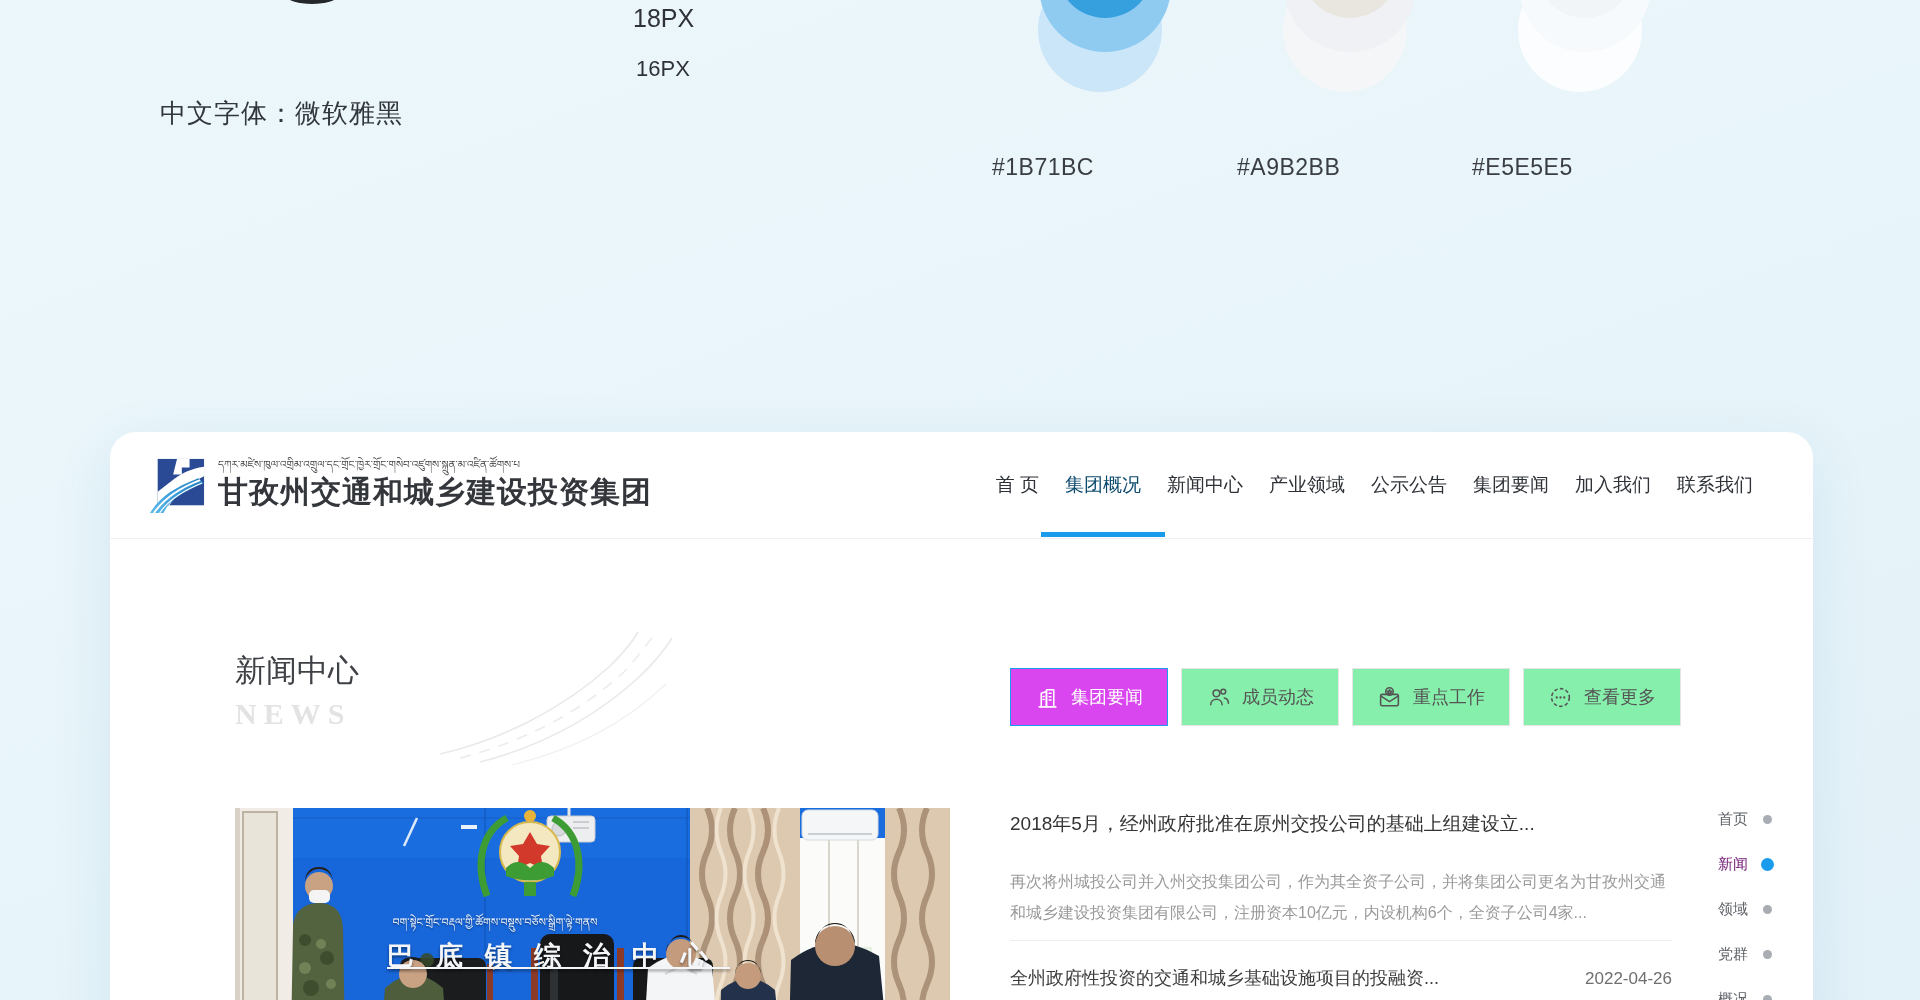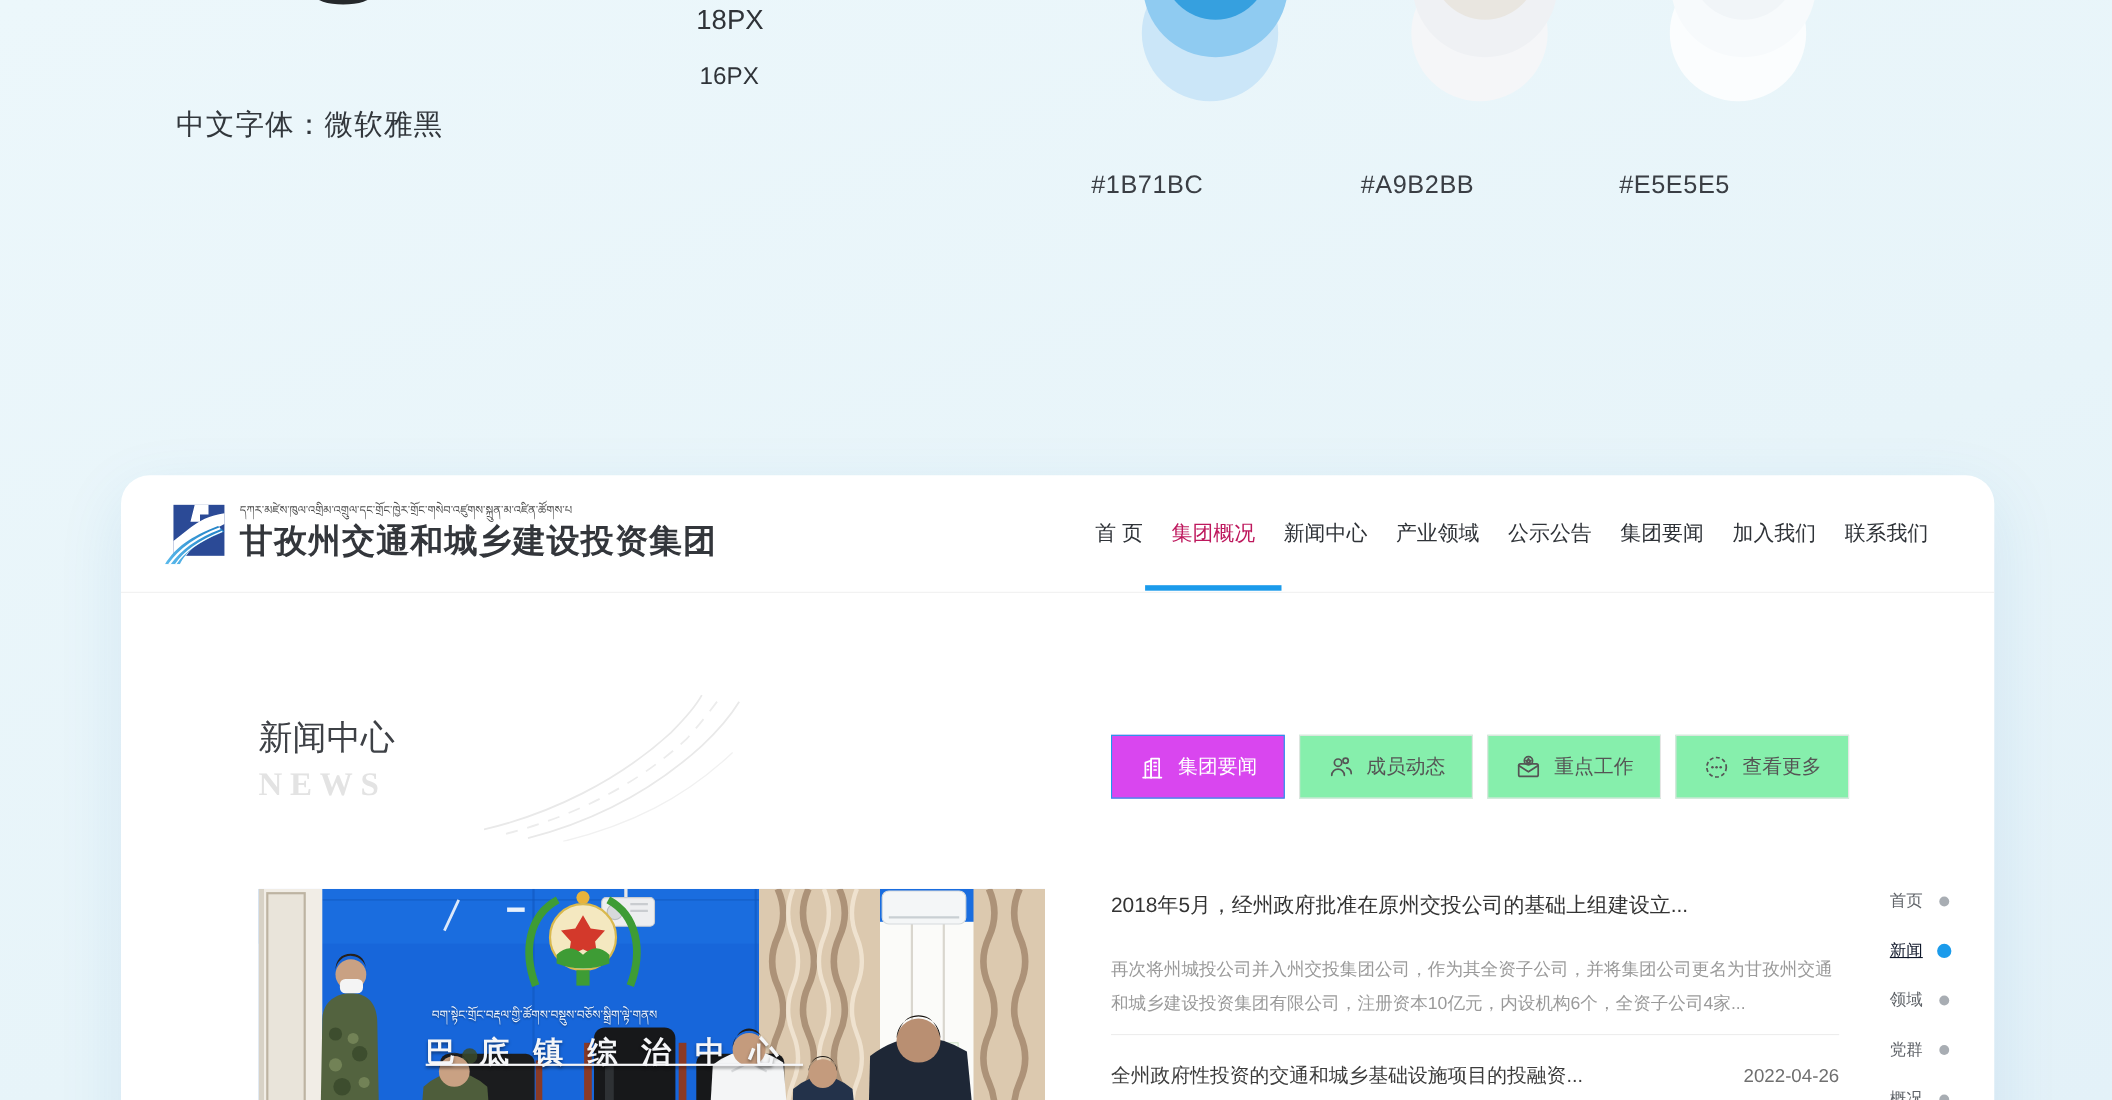--- a/index.html
+++ b/index.html
@@ -27,21 +27,21 @@
   .site-header {
     position:relative; height:107px; display:flex; align-items:center;
     padding:0 60px 0 38px; border-bottom:1px solid #F1F1F1;
   }
   .logo { display:flex; align-items:center; cursor:pointer; }
   .logo-mark { width:58px; height:56px; margin-right:12px; flex:0 0 auto; }
   .logo-tibetan { font-size:10.5px; color:#4A4A4A; white-space:nowrap; line-height:14px; }
   .logo-name { font-size:30px; font-weight:bold; color:#33363B; letter-spacing:1px; margin-top:1px; white-space:nowrap; }
   .main-nav { margin-left:auto; display:flex; gap:26px; font-size:19px; color:#2F3338; }
   .nav-item { height:107px; display:flex; align-items:center; position:relative; cursor:pointer; white-space:nowrap; }
-  .nav-item.active { color:#be185d; }
+  .nav-item.active { color:#0c4a6e; }
   .nav-underline { position:absolute; left:-24px; right:-24px; bottom:2px; height:5px; background:#1B9BEB; }
 
   
   .sec-title-block { left:125px; top:218px; }
   .sec-title { font-size:31px; color:#3E4146; }
   .sec-sub { font-family:"Liberation Serif","DejaVu Serif",serif; font-weight:bold; font-size:30px; color:#E3E3E3; letter-spacing:7px; margin-top:5px; }
   .road-graphic { left:330px; top:198px; width:250px; height:135px; }
 
   .tabs { left:900px; top:236px; display:flex; gap:13px; }
   .tab {
@@ -65,21 +65,21 @@
   .article-row { margin-top:24px; display:flex; justify-content:space-between; align-items:baseline; }
   .article-row .article-title { font-size:18px; color:#3C3C3C; }
   .article-date { font-size:17px; color:#6F6F6F; white-space:nowrap;text-align:center; }
 
   
   .side-nav { left:1608px; top:376px; display:flex; flex-direction:column; gap:23px; }
   .side-item { height:22px; display:flex; align-items:center; justify-content:flex-end; gap:13px; cursor:pointer; }
   .side-label { font-size:15px; color:#5F6368; }
   .side-dot-box { width:13px; height:13px; display:flex; align-items:center; justify-content:center; }
   .side-dot { width:9px; height:9px; border-radius:50%; background:#A8ADB3; }
-  .side-item.active .side-label { color:#0f172a;text-decoration:underline; }
+  .side-item.active .side-label { color:#701a75; }
   .side-item.active .side-dot { width:13px; height:13px; background:#1B9BEB; }
 </style>
 </head>
 <body>
 
 <div class="page">
 
   <div class="abs glyph-sliver"></div>
   <div class="abs font-label">中文字体：微软雅黑</div>
   <div class="abs size-18">18PX</div>

